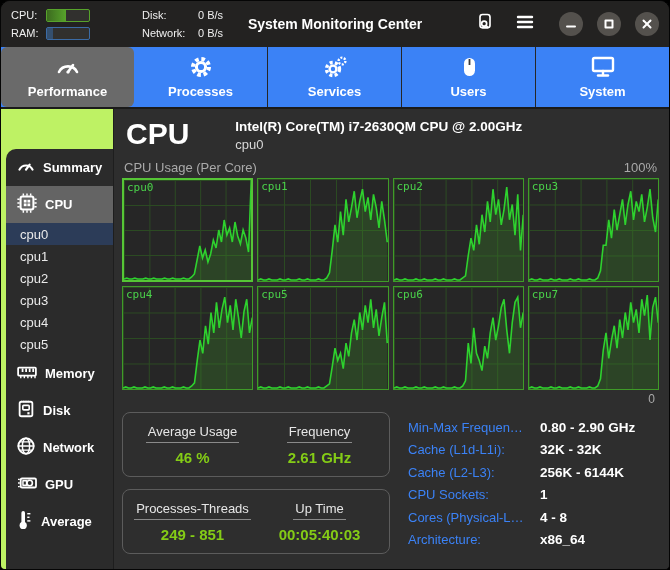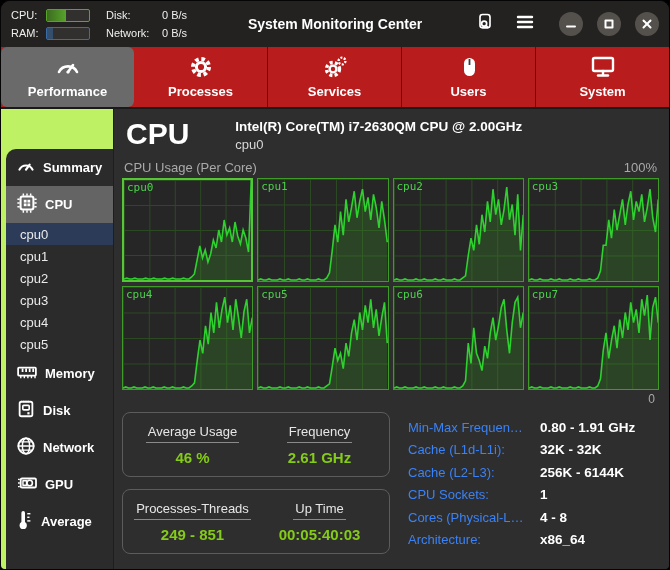--- a/index.html
+++ b/index.html
@@ -2,21 +2,21 @@
 <html style="--chart-border: #3f9b28; --chart-border-selected: #56c636; --chart-line: #2ed22e; --chart-fill: rgba(60,140,40,0.30); --chart-grid: #2b4a22; --chart-label: #4ad14a; --cpu-meter: #57a32b; --ram-meter: #3b6ba5; --selected-core-bg: #2c3c58;"><head>
 <meta charset="utf-8">
 <style>
   * { margin:0; padding:0; box-sizing:border-box; }
   html,body { width:670px; height:570px; background:#000; font-family:"Liberation Sans",sans-serif; overflow:hidden; }
   .window { position:absolute; inset:0; background:#242424; border:1px solid #050505;
             border-radius:10px 10px 5px 5px; overflow:hidden; display:flex; flex-direction:column; }
 
   
   .titlebar { height:46px; background:#232221; display:flex; align-items:center; position:relative;
-              padding:0 10px; flex-shrink:0; }
+              padding:0 10px; flex-shrink:0;gap:36px; }
   .meters { display:flex; flex-direction:column; gap:4px; }
   .meter-row { display:flex; align-items:center; gap:5px; height:14px; }
   .meter-label { color:#efefef; font-size:11px; width:30px; }
   .meter-bar { width:44px; height:13px; border-radius:2px; position:relative; background:#31302e; }
   .meter-bar.cpu { border:1px solid var(--cpu-meter,#57a32b); }
   .meter-bar.ram { border:1px solid var(--ram-meter,#3b6ba5); }
   .meter-fill { position:absolute; left:0; top:0; bottom:0; }
   .meter-bar.cpu .meter-fill { background:linear-gradient(90deg,#3c6b1f,#57a32b); }
   .meter-bar.ram .meter-fill { background:#344f6e; }
   .io-stats { display:flex; flex-direction:column; gap:4px; margin-left:16px; }
@@ -25,21 +25,21 @@
   .io-value { color:#efefef; font-size:11px; }
   .win-title { position:absolute; left:50%; top:50%; transform:translate(-50%,-50%);
                color:#fff; font-size:14px; font-weight:bold; white-space:nowrap; }
   .tb-right { margin-left:auto; display:flex; align-items:center; gap:16px; }
   .tb-icon-btn { width:24px; height:24px; display:flex; align-items:center; justify-content:center; cursor:pointer; }
   .win-btn { width:24px; height:24px; border-radius:50%; background:#54514d; display:flex;
              align-items:center; justify-content:center; cursor:pointer; }
   .win-group { display:flex; gap:14px; margin-left:6px; }
 
   
-  .tabbar { height:62px; background:#b91c1c; display:flex; border-bottom:2px solid #1a1a1a; flex-shrink:0; }
+  .tabbar { height:62px; background:#3b82f6; display:flex; border-bottom:2px solid #1a1a1a; flex-shrink:0; }
   .tab { flex:1; display:flex; flex-direction:column; align-items:center; justify-content:center;
          gap:5px; color:#fff; font-size:13px; font-weight:bold; border-right:1px solid #262626; cursor:pointer; }
   .tab:last-child { border-right:none; }
   .tab.selected { background:#6a6a6a; border-radius:6px; border-right:none; }
   .tab .ticon { height:24px; display:flex; align-items:center; }
 
   
   .content { flex:1; display:flex; min-height:0; }
   .sidebar { width:112px; background:#bef264; padding-top:40px; flex-shrink:0; }
   .side-panel { background:#2b2b2b; border-top-left-radius:10px; margin-left:5px; height:100%; overflow:hidden; }
@@ -449,21 +449,21 @@
             <div class="stat-cell">
               <span class="stat-label">Up Time</span>
               <div class="stat-value">00:05:40:03</div>
             </div>
           </div>
         </div>
 
         <div class="details-col">
           <div class="detail-row">
             <span class="detail-label">Min-Max Frequen…</span>
-            <span class="detail-value">0.80 - 1.91 GHz</span>
+            <span class="detail-value">0.80 - 2.90 GHz</span>
           </div>
           <div class="detail-row">
             <span class="detail-label">Cache (L1d-L1i):</span>
             <span class="detail-value">32K - 32K</span>
           </div>
           <div class="detail-row">
             <span class="detail-label">Cache (L2-L3):</span>
             <span class="detail-value">256K - 6144K</span>
           </div>
           <div class="detail-row">

